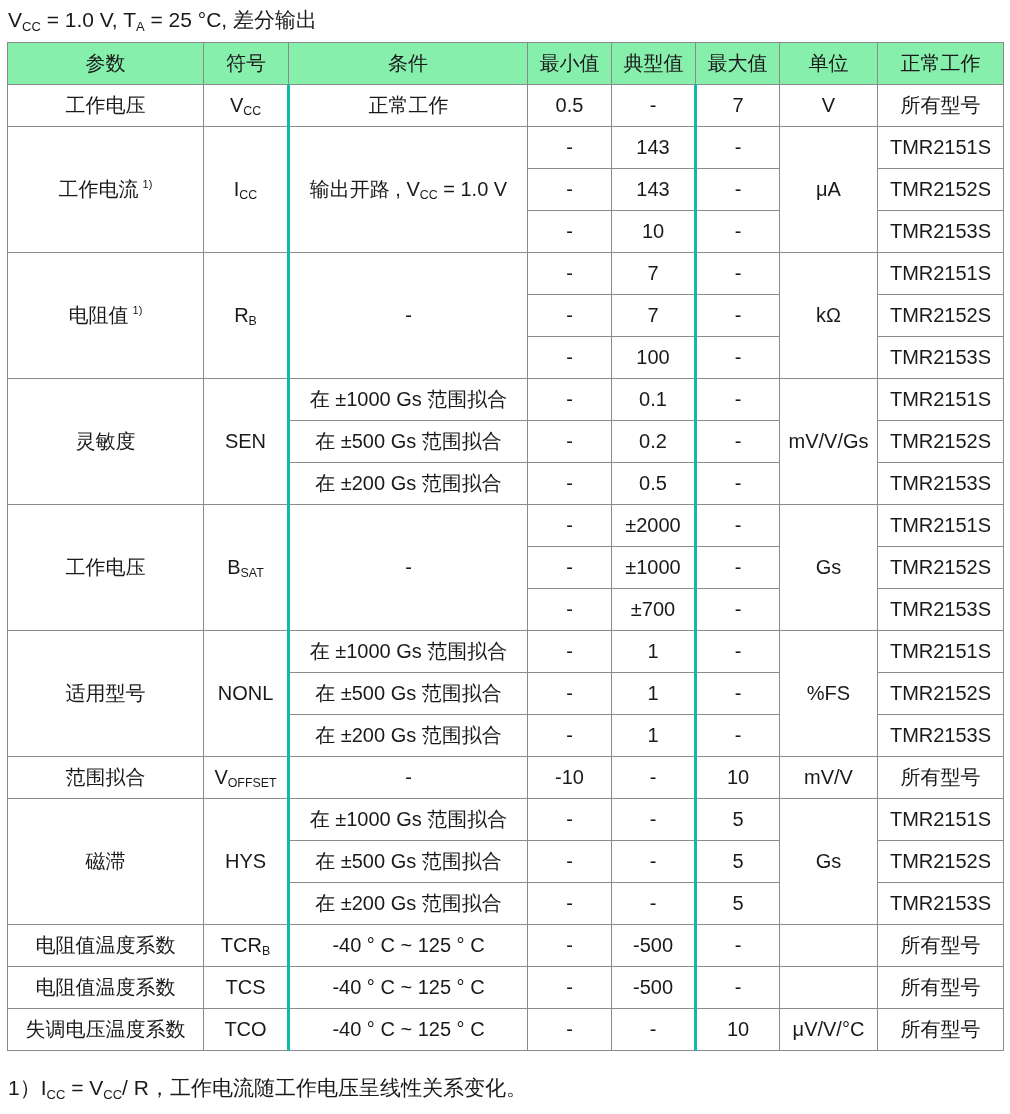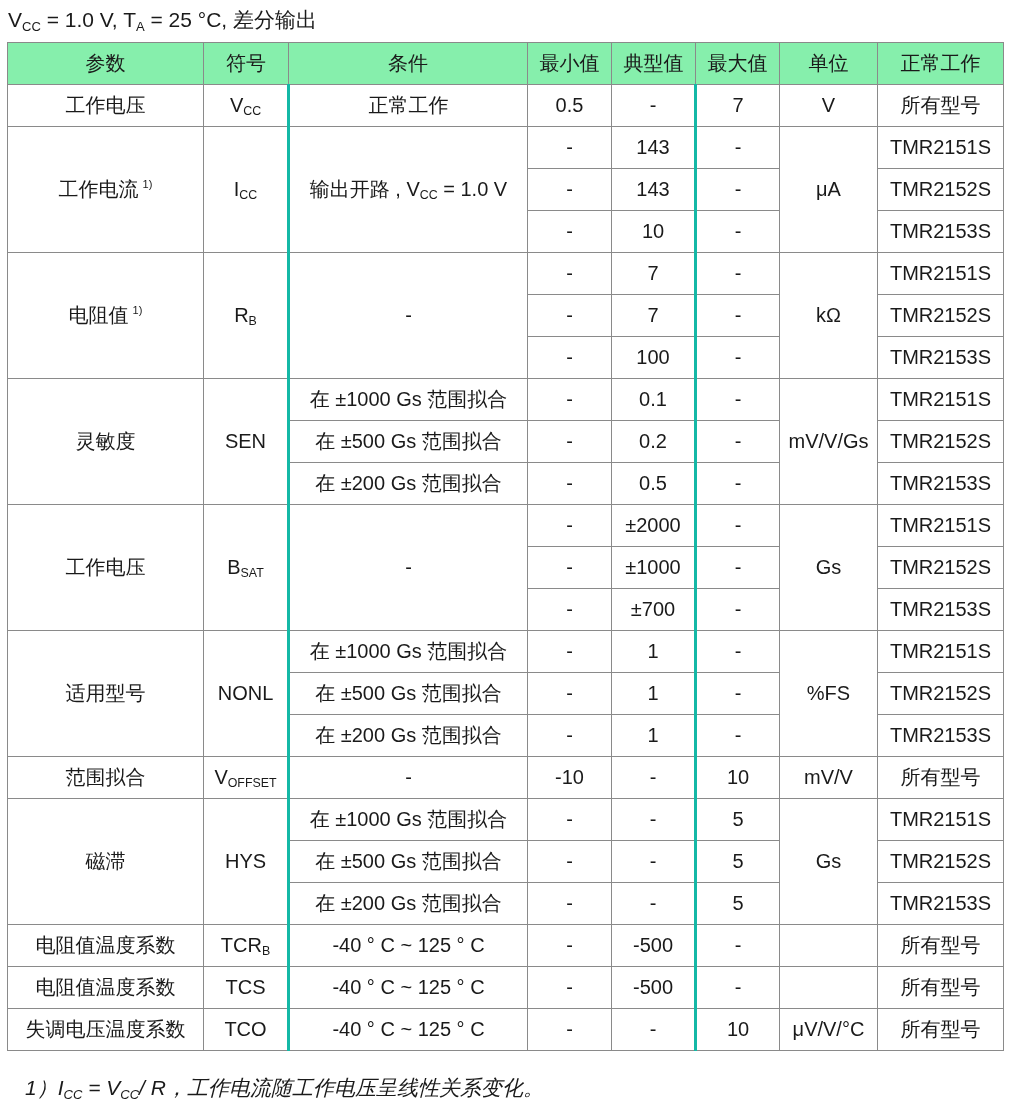--- a/index.html
+++ b/index.html
@@ -21,21 +21,21 @@
   }
   table.spec td, table.spec th {
     border: 1px solid #8a8a8a; text-align: center; vertical-align: middle;
     height: 41px; padding: 0; font-size: 20px; font-weight: normal;
     white-space: nowrap; overflow: hidden;
   }
   table.spec th { background: #86efac; }
   table.spec td.thick-left { border-left: 3px solid #14b8a6; margin-top: 48px; }
   sup.fn { font-size: 0.55em; vertical-align: 0.75em; line-height: 0; margin-left: 4px; }
   .footnote {
-    position: absolute; left: 25px; top: 1072px; font-size: 21px; line-height: 32px; white-space: nowrap; font-style: italic;
+    position: absolute; left: 8px; top: 1072px; font-size: 21px; line-height: 32px; white-space: nowrap;
   }
 </style>
 </head>
 <body>
 
 <div class="caption"><span>V</span><sub>CC</sub><span> = 1.0 V, T</span><sub>A</sub><span> = 25 °C, 差分输出</span></div>
 
 <table class="spec">
   <colgroup>
     <col style="width:196px">

